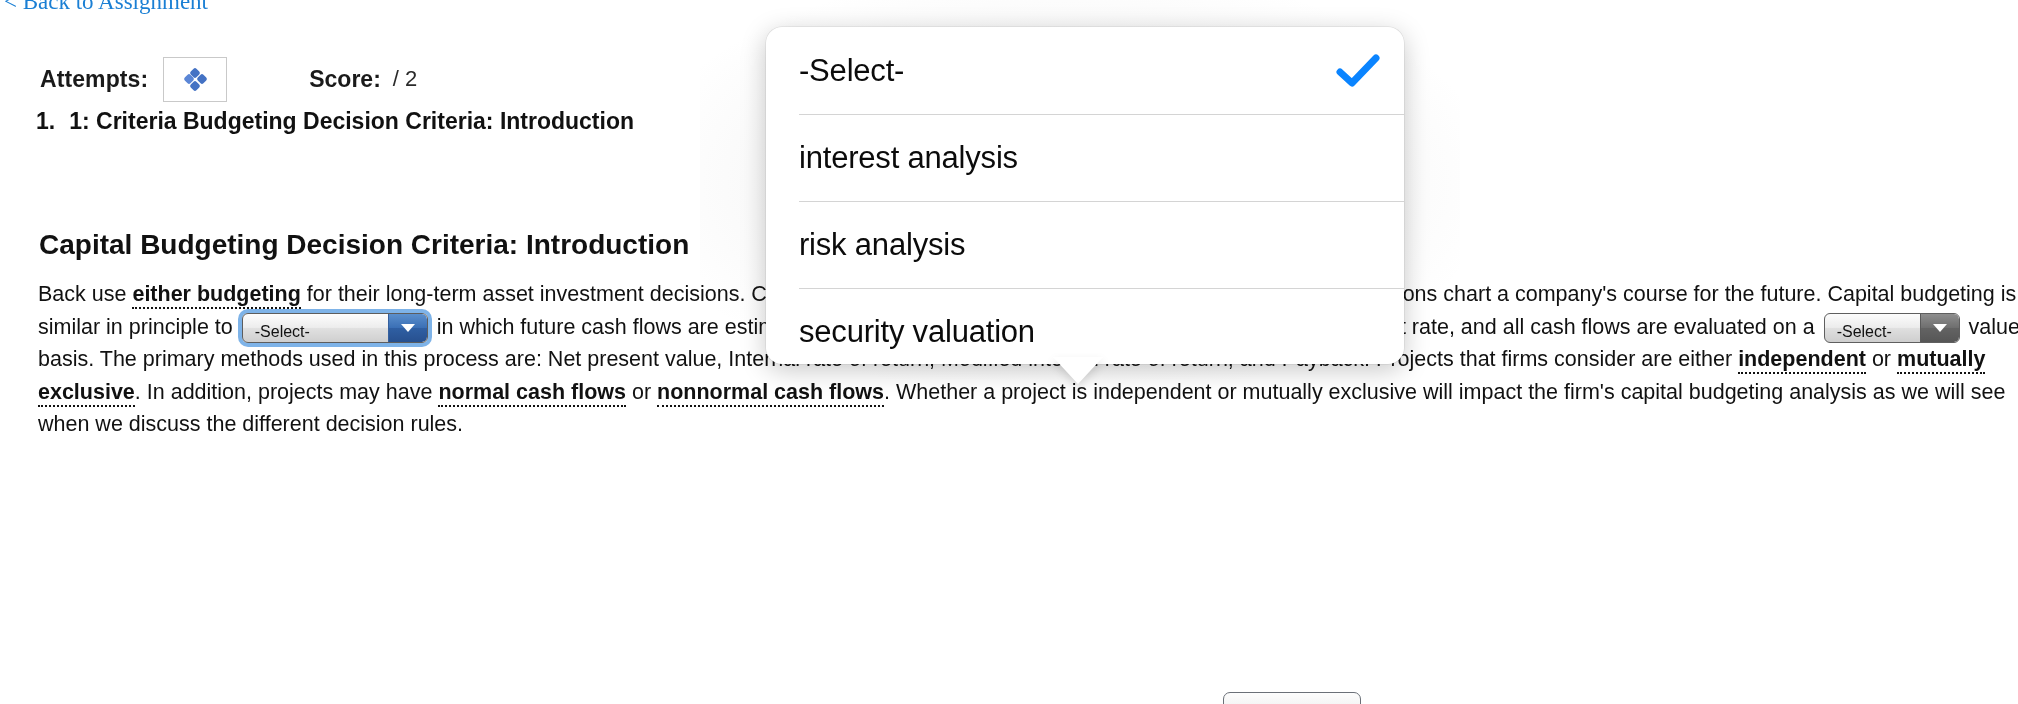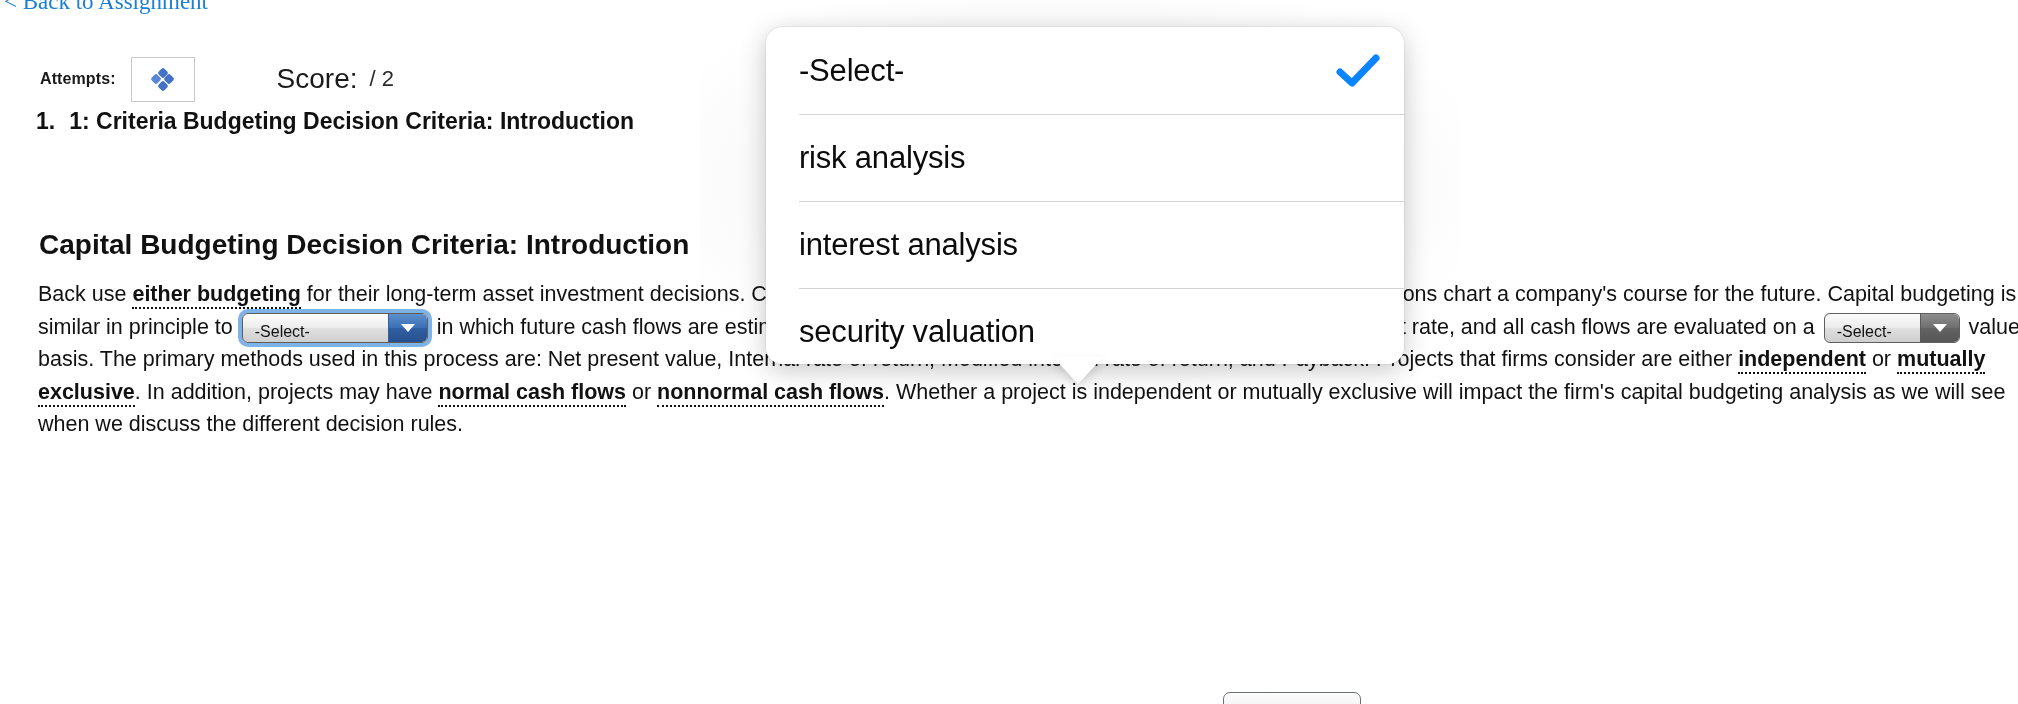--- a/index.html
+++ b/index.html
@@ -36,21 +36,21 @@
 
   .status-row {
     position: absolute;
     left: 40px;
     top: 56px;
     display: flex;
     align-items: center;
     height: 46px;
   }
   .status-label {
-    font-size: 16px;
+    font-size: 23px;
     font-weight: bold;
     letter-spacing: 0.1px;
     color: #1a1a1a;
   }
   .attempts-box {
     width: 64px;
     height: 45px;
     border: 1px solid #c9c9c9;
     background: #ffffff;
     margin-left: 15px;
@@ -71,22 +71,22 @@
     background: #4472c4;
     border-radius: 2px;
     transform: rotate(45deg);
   }
   .spinner i:nth-child(1) { left: 6.5px; top: 0; }
   .spinner i:nth-child(2) { left: 13px;  top: 6.5px; }
   .spinner i:nth-child(3) { left: 6.5px; top: 13px; }
   .spinner i:nth-child(4) { left: 0;     top: 6.5px; background:#5b86d6; }
 
   .score-label {
-    font-size: 28px;
-    font-weight: normal;
+    font-size: 23px;
+    font-weight: bold;
     margin-left: 82px;
     color: #1a1a1a;
   }
   .score-value {
     font-size: 22px;
     margin-left: 12px;
     color: #2a2a2a;
     font-weight: normal;
   }
 
@@ -306,22 +306,22 @@
 <div id="popup">
   <div class="popup-item">
     <span class="opt-label">-Select-</span>
     <span class="check">
       <svg width="44" height="34" viewBox="0 0 44 34">
           <path d="M4 18 L16 29 L40 4" fill="none" stroke="#0a84ff" stroke-width="7" stroke-linecap="round" stroke-linejoin="round"></path>
         </svg>
     </span>
   </div>
   <div class="popup-item">
+    <span class="opt-label">interest analysis</span>
+  </div>
+  <div class="popup-item">
     <span class="opt-label">risk analysis</span>
-  </div>
-  <div class="popup-item">
-    <span class="opt-label">interest analysis</span>
   </div>
   <div class="popup-item">
     <span class="opt-label">security valuation</span>
   </div>
 </div>
 <div id="popup-tail"></div>
 
 </body></html>

